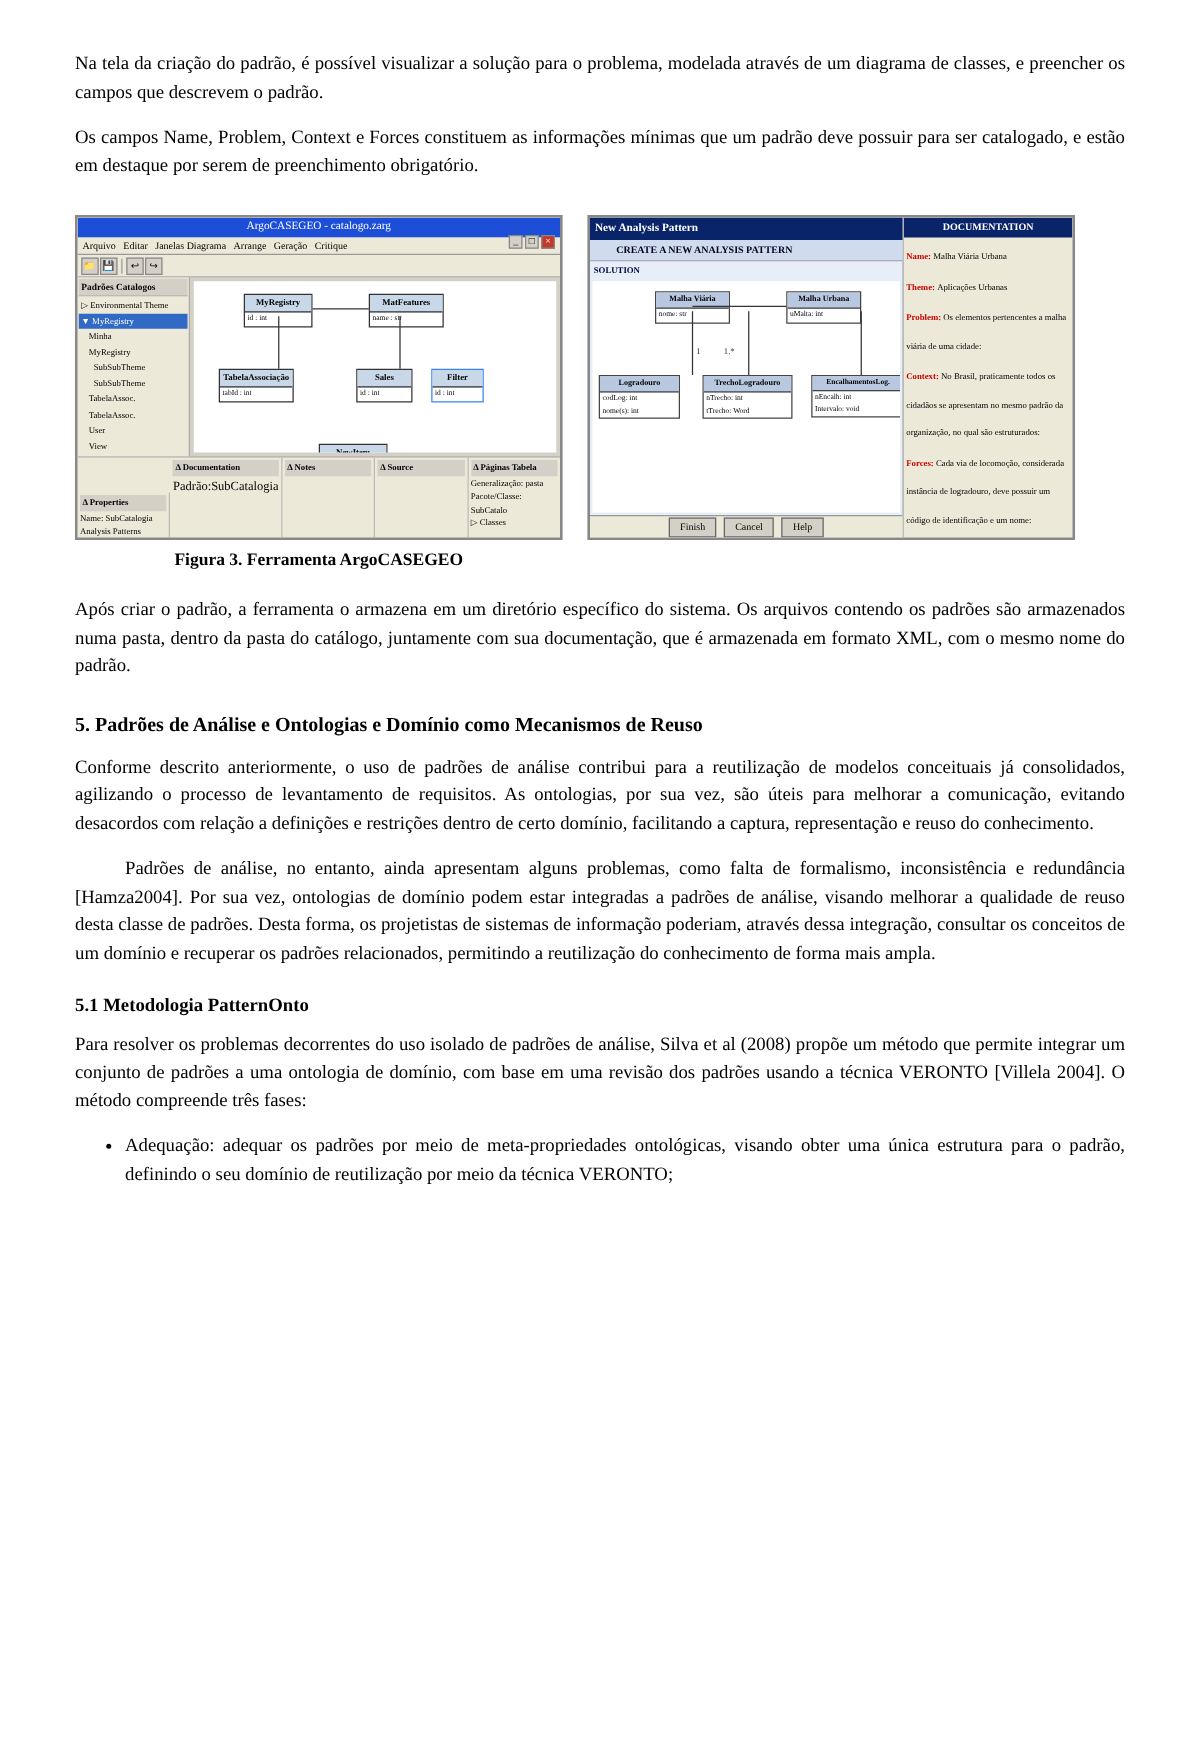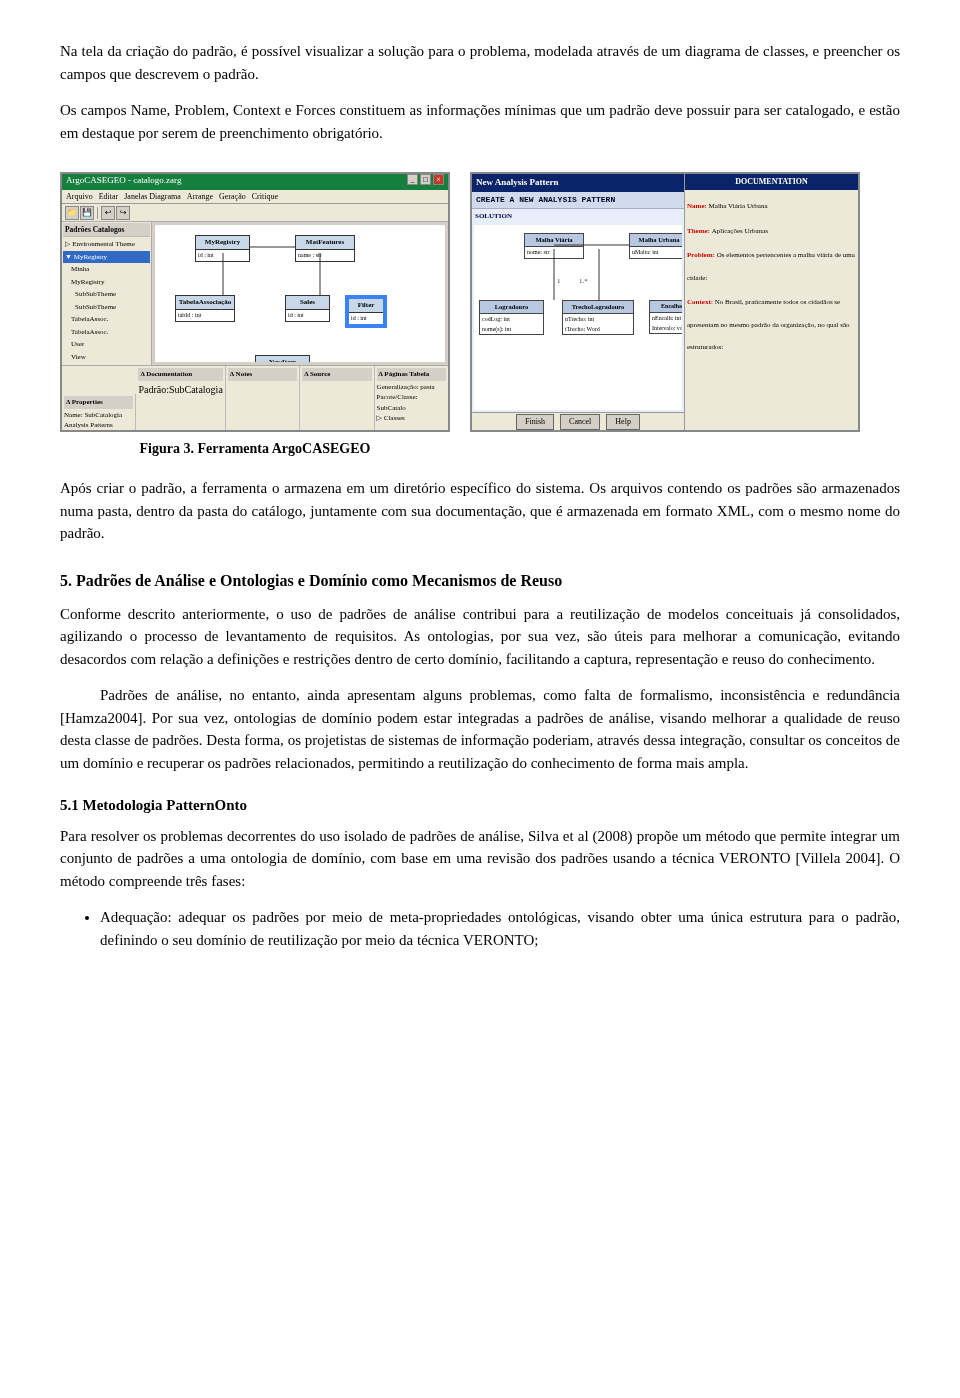--- a/index.html
+++ b/index.html
@@ -94,21 +94,21 @@
 <p class="main-text">Na tela da criação do padrão, é possível visualizar a solução para o problema, modelada através de um diagrama de classes, e preencher os campos que descrevem o padrão.</p>
 <p class="main-text">Os campos Name, Problem, Context e Forces constituem as informações mínimas que um padrão deve possuir para ser catalogado, e estão em destaque por serem de preenchimento obrigatório.</p>
 
 <div class="figures-row">
 
   <div class="figure-block">
     <div class="fig1-img">
       <div class="fig1-img" style="width:100%;height:100%;position:relative;border:none;">
 
         <div class="fig1-img" style="width:100%;height:100%;background:#d4d0c8;border:none;">
-          <div style="background:#15803d;height:16px;display:flex;padding:0 4px;">
+          <div style="background:#1d4ed8;height:16px;display:flex;align-items:center;padding:0 4px;flex-direction:column;">
             <span style="color:#fff;font-size:9px;">ArgoCASEGEO - catalogo.zarg</span>
             <div style="margin-left:auto;display:flex;gap:2px;">
               <div style="width:11px;height:11px;background:#d4d0c8;border:1px solid #888;font-size:8px;display:flex;align-items:center;justify-content:center;">_</div>
               <div style="width:11px;height:11px;background:#d4d0c8;border:1px solid #888;font-size:8px;display:flex;align-items:center;justify-content:center;">□</div>
               <div style="width:11px;height:11px;background:#c0392b;border:1px solid #888;font-size:8px;display:flex;align-items:center;justify-content:center;color:#fff;">×</div>
             </div>
           </div>
 
           <div style="background:#ece9d8;height:14px;display:flex;align-items:center;padding:0 4px;gap:6px;border-bottom:1px solid #999;">
             <span style="font-size:8px;">Arquivo</span>
@@ -156,21 +156,21 @@
                 <div style="padding:1px 2px;font-size:6px;">name : str</div>
               </div>
               <div style="position:absolute;left:20px;top:70px;background:#fff;border:1px solid #333;min-width:60px;">
                 <div style="background:#c8d8e8;border-bottom:1px solid #333;padding:1px 2px;font-size:7px;font-weight:bold;text-align:center;">TabelaAssociação</div>
                 <div style="padding:1px 2px;font-size:6px;">tabId : int</div>
               </div>
               <div style="position:absolute;left:130px;top:70px;background:#fff;border:1px solid #333;min-width:45px;">
                 <div style="background:#c8d8e8;border-bottom:1px solid #333;padding:1px 2px;font-size:7px;font-weight:bold;text-align:center;">Sales</div>
                 <div style="padding:1px 2px;font-size:6px;">id : int</div>
               </div>
-              <div style="position:absolute;left:190px;top:70px;background:#fff;border:4px solid #3b82f6;min-width:42px;">
+              <div style="position:absolute;left:190px;top:70px;background:#fff;border:1px solid #3b82f6;min-width:42px;">
                 <div style="background:#c8d8e8;border-bottom:1px solid #333;padding:1px 2px;font-size:7px;font-weight:bold;text-align:center;">Filter</div>
                 <div style="padding:1px 2px;font-size:6px;">id : int</div>
               </div>
               <div style="position:absolute;left:100px;top:130px;background:#fff;border:1px solid #333;min-width:55px;">
                 <div style="background:#c8d8e8;border-bottom:1px solid #333;padding:1px 2px;font-size:7px;font-weight:bold;text-align:center;">NewItem</div>
 
               </div>
 
               <svg style="position:absolute;top:0;left:0;width:100%;height:100%;pointer-events:none;">
                 <line x1="95" y1="22" x2="140" y2="22" stroke="#333" stroke-width="1"></line>
@@ -210,21 +210,21 @@
     <div class="figure-caption">
       <span>Figura 3.</span><span> Ferramenta ArgoCASEGEO</span>
     </div>
   </div>
 
   <div class="figure-block">
     <div class="fig2-img">
 
       <div style="flex:1;display:flex;flex-direction:column;background:#e8eef8;border-right:1px solid #999;">
         <div style="background:#0a246a;color:#fff;font-size:9px;font-weight:bold;padding:2px 4px;">New Analysis Pattern</div>
-        <div style="background:#d0dced;font-size:8px;font-weight:bold;padding:2px 4px;border-bottom:1px solid #aac;color:#002;font-family:Liberation Mono, monospace;">CREATE A NEW ANALYSIS PATTERN</div>
+        <div style="background:#d0dced;font-size:8px;font-weight:bold;padding:2px 21px;border-bottom:1px solid #aac;color:#002;">CREATE A NEW ANALYSIS PATTERN</div>
         <div style="font-size:7px;padding:2px 3px;font-weight:bold;color:#004;">SOLUTION</div>
 
         <div style="flex:1;background:#fff;margin:2px;position:relative;overflow:hidden;">
 
           <div style="position:absolute;left:50px;top:8px;background:#fff;border:1px solid #444;min-width:60px;">
             <div style="background:#b8c8e0;border-bottom:1px solid #444;padding:1px 2px;font-size:6.5px;font-weight:bold;text-align:center;">Malha Viária</div>
             <div style="padding:1px 2px;font-size:6px;">nome: str</div>
           </div>
           <div style="position:absolute;left:155px;top:8px;background:#fff;border:1px solid #444;min-width:60px;">
             <div style="background:#b8c8e0;border-bottom:1px solid #444;padding:1px 2px;font-size:6.5px;font-weight:bold;text-align:center;">Malha Urbana</div>
@@ -255,38 +255,42 @@
           </svg>
         </div>
 
         <div style="height:18px;background:#ece9d8;border-top:1px solid #999;display:flex;align-items:center;justify-content:center;gap:6px;">
           <div style="background:#d4d0c8;border:1px solid #666;font-size:8px;padding:1px 8px;">Finish</div>
           <div style="background:#d4d0c8;border:1px solid #666;font-size:8px;padding:1px 8px;">Cancel</div>
           <div style="background:#d4d0c8;border:1px solid #666;font-size:8px;padding:1px 8px;">Help</div>
         </div>
       </div>
 
-      <div style="width:173px;background:#ece9d8;display:flex;flex-direction:column;overflow:hidden;">
+      <div style="width:135px;background:#ece9d8;display:flex;flex-direction:column;overflow:hidden;">
         <div style="background:#0a246a;color:#fff;font-size:8px;font-weight:bold;padding:2px 4px;text-align:center;">DOCUMENTATION</div>
         <div style="flex:1;overflow:hidden;padding:2px;">
           <div style="margin-bottom:2px;">
             <span style="color:#c00;font-weight:bold;font-size:7px;">Name: </span>
             <span style="font-size:7px;">Malha Viária Urbana</span>
           </div>
           <div style="margin-bottom:2px;">
             <span style="color:#c00;font-weight:bold;font-size:7px;">Theme: </span>
             <span style="font-size:7px;">Aplicações Urbanas</span>
           </div>
           <div style="margin-bottom:2px;">
             <span style="color:#c00;font-weight:bold;font-size:7px;">Problem: </span>
             <span style="font-size:7px;">Os elementos pertencentes a malha viária de uma cidade:</span>
           </div>
           <div style="margin-bottom:2px;">
             <span style="color:#c00;font-weight:bold;font-size:7px;">Context: </span>
             <span style="font-size:7px;">No Brasil, praticamente todos os cidadãos se apresentam no mesmo padrão da organização, no qual são estruturados:</span>
+          </div>
+          <div style="margin-bottom:2px;">
+            <span style="color:#c00;font-weight:bold;font-size:7px;">Forces: </span>
+            <span style="font-size:7px;">Cada via de locomoção, considerada instância de logradouro, deve possuir um código de identificação e um nome:</span>
           </div>
           <div style="margin-bottom:2px;">
             
           </div>
 
         </div>
       </div>
     </div>
   </div>
 </div>

